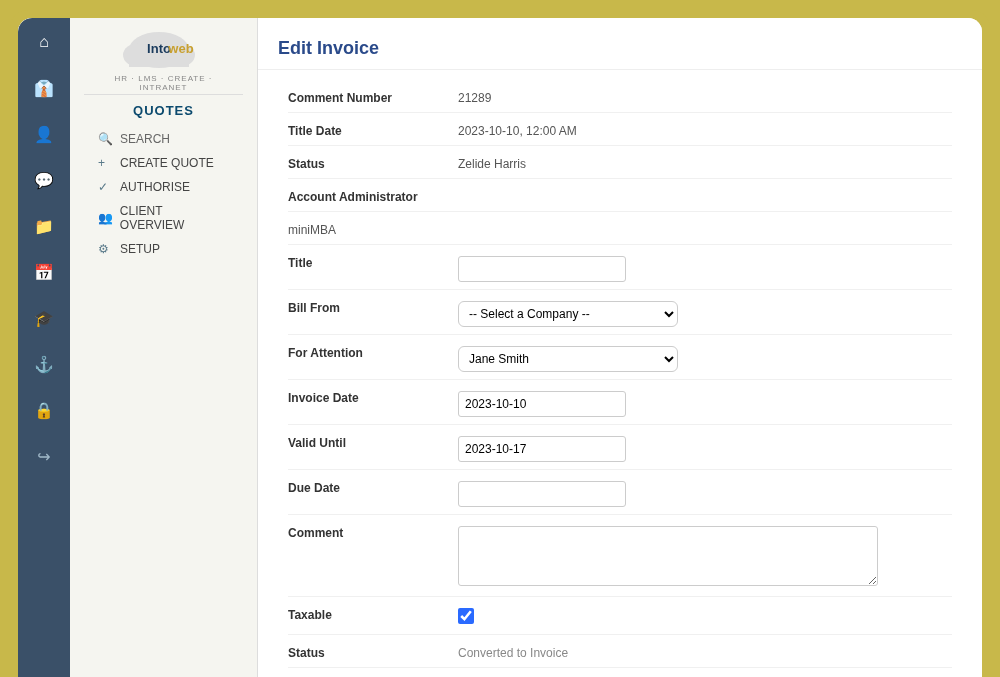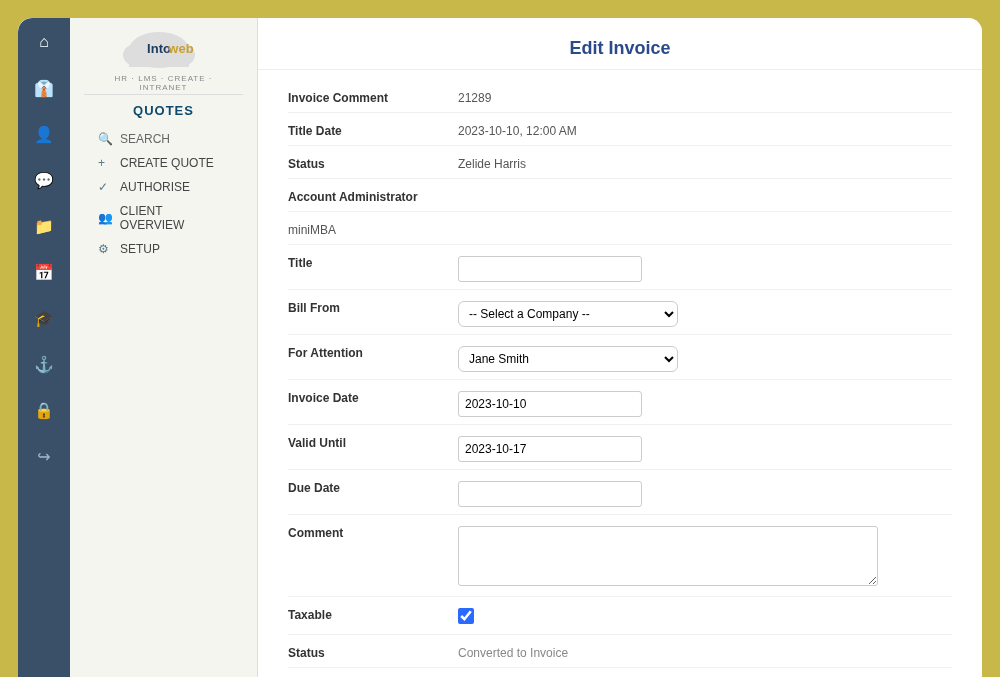--- a/index.html
+++ b/index.html
@@ -118,21 +118,21 @@
     }
     
     .main-content {
       flex: 1;
       display: flex;
       flex-direction: column;
       padding: 0;
       background: #fff;
     }
     .page-header {
-      text-align: center;
+      text-align: left;
       padding: 20px 20px 10px;
       border-bottom: 1px solid #eee;
     }
     .page-header h1 {
       font-size: 18px;
       font-weight: bold;
       color: #2a4a8a;
     }
     .form-area {
       flex: 1;
@@ -153,21 +153,21 @@
       color: #333;
       padding-top: 4px;
     }
     .form-value {
       flex: 1;
       font-size: 12px;
       color: #555;
       padding-top: 4px;
     }
     .form-input {
-      width: 184px;
+      width: 168px;
       height: 26px;
       border: 1px solid #ccc;
       border-radius: 3px;
       padding: 3px 6px;
       font-size: 12px;
       background: #fff;
     }
     .form-textarea {
       width: 420px;
       height: 60px;
@@ -272,21 +272,21 @@
 
     <div class="main-content">
 
       <div class="page-header">
         <h1>Edit Invoice</h1>
       </div>
 
       <div class="form-area">
 
         <div class="form-row">
-          <div class="form-label">Invoice Comment</div>
+          <div class="form-label">Comment Number</div>
           <div class="form-value">21289</div>
         </div>
 
         <div class="form-row">
           <div class="form-label">Title Date</div>
           <div class="form-value">2023-10-10, 12:00 AM</div>
         </div>
 
         <div class="form-row">
           <div class="form-label">Status</div>

